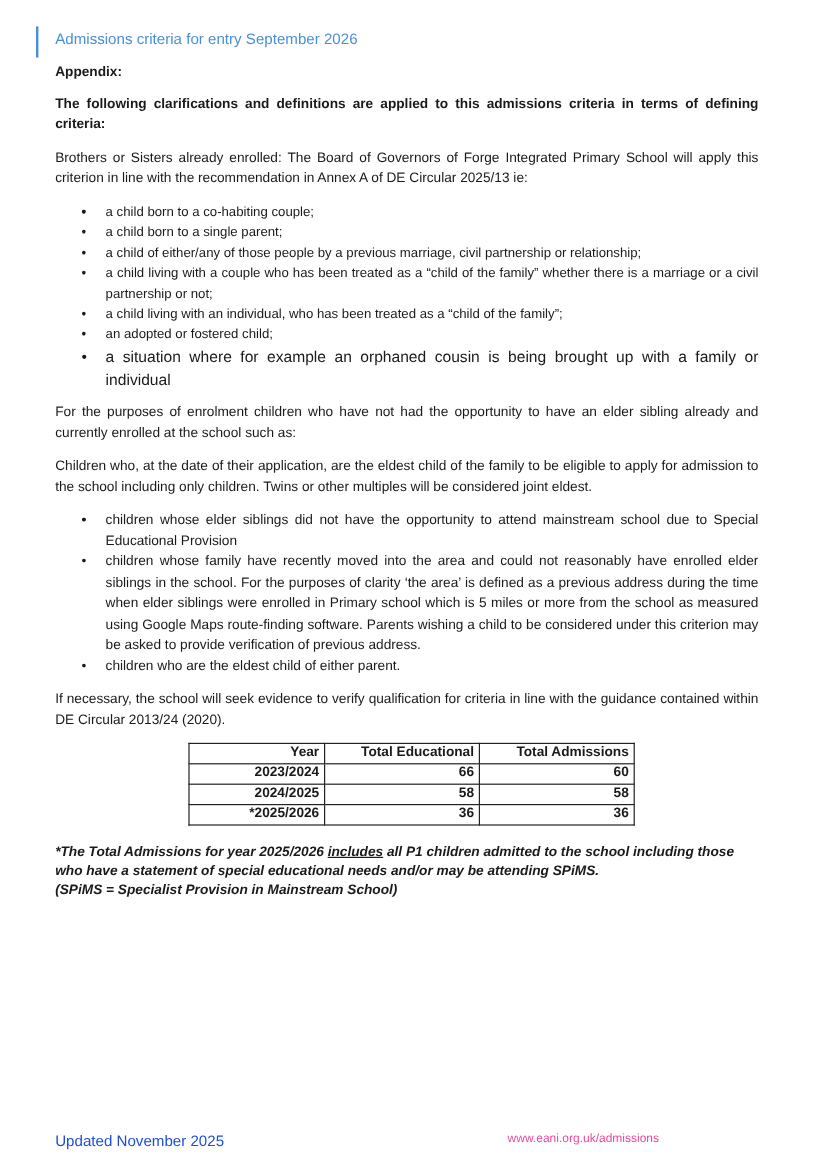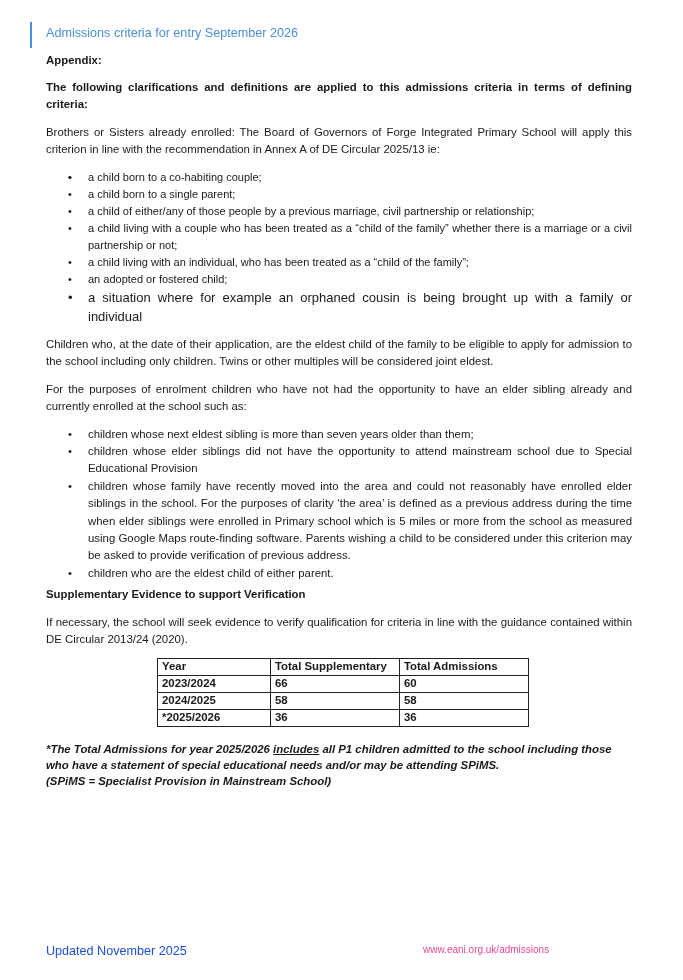--- a/index.html
+++ b/index.html
@@ -24,21 +24,21 @@
     ul.list-a li { font-size: 11px; }
     ul.list-a li.large { font-size: 13px; line-height: 19px; }
     .eldest-label { margin-top: 30px; }
     ul.list-b li { line-height: 17.4px; }
     .supp-title { margin-top: 4px; }
     table.stats {
       border-collapse: collapse; margin: 9px 0 0 111px;
       font-size: 11.4px; font-weight: bold;
     }
     table.stats th, table.stats td {
-      border: 1.5px solid #222; text-align: left; padding: 0 4px; height: 16px; line-height: 15px;
+      border: 1.5px solid #222; text-align: right; padding: 0 4px; height: 16px; line-height: 15px;
     }
     table.stats .c1 { width: 104px; }
     table.stats .c2 { width: 120px; }
     table.stats .c3 { width: 120px; }
     .footnote { margin-top: 14px; font-style: italic; font-weight: bold; line-height: 16px; text-align: left; }
     .footnote u { text-decoration: underline; }
     .footer-left { position: absolute; left: 46px; top: 944px; font-size: 12.6px; color: #1d4ed8; }
     .footer-right { position: absolute; left: 423px; top: 944px; font-size: 10px; color: #ec4899; text-align: center; }
   </style>
 </head>
@@ -57,38 +57,37 @@
       <li><span class="bullet">•</span></li>
       <li><span class="bullet">•</span><span>a child born to a co-habiting couple;</span></li>
       <li><span class="bullet">•</span><span>a child born to a single parent;</span></li>
       <li><span class="bullet">•</span><span>a child of either/any of those people by a previous marriage, civil partnership or relationship;</span></li>
       <li><span class="bullet">•</span><span>a child living with a couple who has been treated as a “child of the family” whether there is a marriage or a civil partnership or not;</span></li>
       <li><span class="bullet">•</span><span>a child living with an individual, who has been treated as a “child of the family”;</span></li>
       <li><span class="bullet">•</span><span>an adopted or fostered child;</span></li>
       <li class="large"><span class="bullet">•</span><span>a situation where for example an orphaned cousin is being brought up with a family or individual</span></li>
     </ul>
 
+    <p class="para">For the purposes of enrolment children who have not had the opportunity to have an elder sibling already and currently enrolled at the school such as:</p>
     <p class="para">Children who, at the date of their application, are the eldest child of the family to be eligible to apply for admission to the school including only children. Twins or other multiples will be considered joint eldest.</p>
-    <p class="para">For the purposes of enrolment children who have not had the opportunity to have an elder sibling already and currently enrolled at the school such as:</p>
 
     <ul class="list-b">
-      <li><span class="bullet">•</span><span>children whose next eldest sibling is more than seven years older than them;</span></li>
+      <li><span class="bullet">•</span></li>
       <li><span class="bullet">•</span><span>children whose elder siblings did not have the opportunity to attend mainstream school due to Special Educational Provision</span></li>
       <li><span class="bullet">•</span><span>children whose family have recently moved into the area and could not reasonably have enrolled elder siblings in the school. For the purposes of clarity ‘the area’ is defined as a previous address during the time when elder siblings were enrolled in Primary school which is 5 miles or more from the school as measured using Google Maps route-finding software. Parents wishing a child to be considered under this criterion may be asked to provide verification of previous address.</span></li>
       <li><span class="bullet">•</span><span>children who are the eldest child of either parent.</span></li>
     </ul>
 
-    <p class="bold supp-title">Supplementary Evidence to support Verification</p>
     <p class="para">If necessary, the school will seek evidence to verify qualification for criteria in line with the guidance contained within DE Circular 2013/24 (2020).</p>
 
     <table class="stats">
       <tbody>
           <tr>
         <th class="c1">Year</th>
-        <th class="c2">Total Supplementary</th>
+        <th class="c2">Total Educational</th>
         <th class="c3">Total Admissions</th>
       </tr>
       <tr>
         <td>2023/2024</td>
         <td>66</td>
         <td>60</td>
       </tr>
       <tr>
         <td>2024/2025</td>
         <td>58</td>

